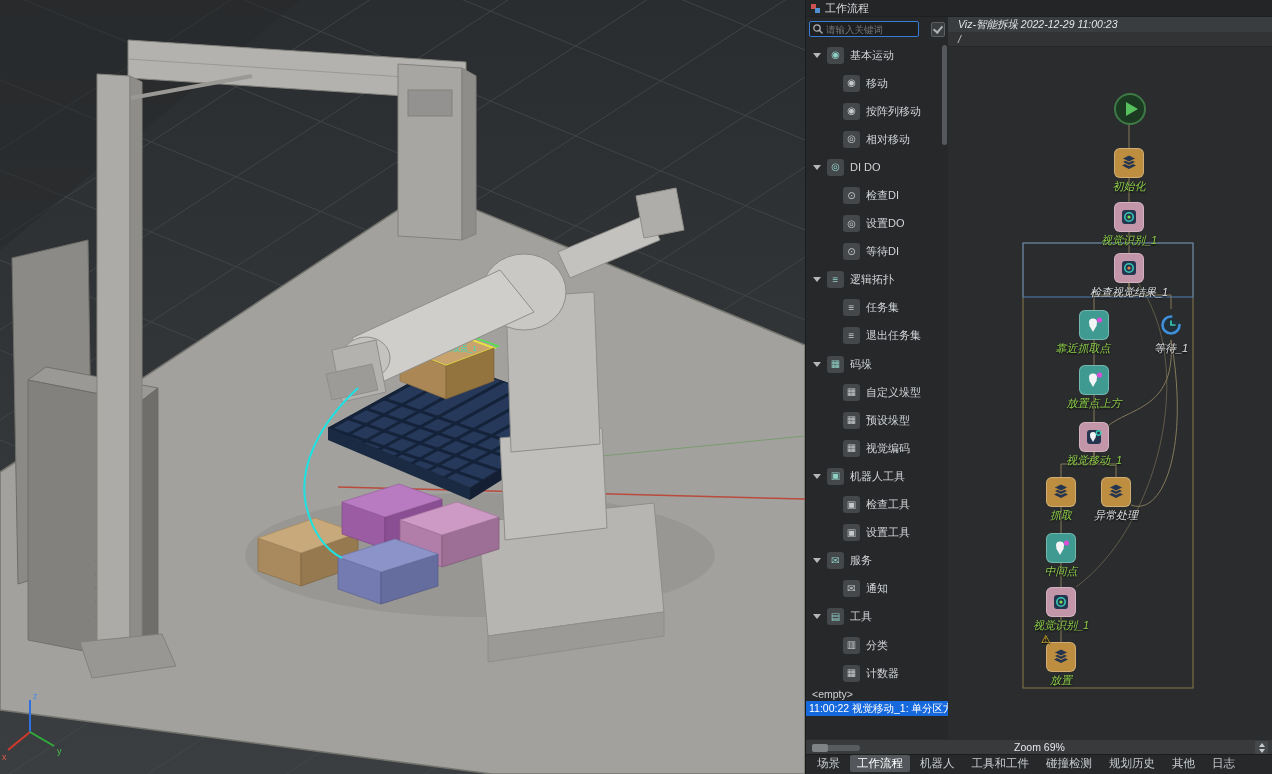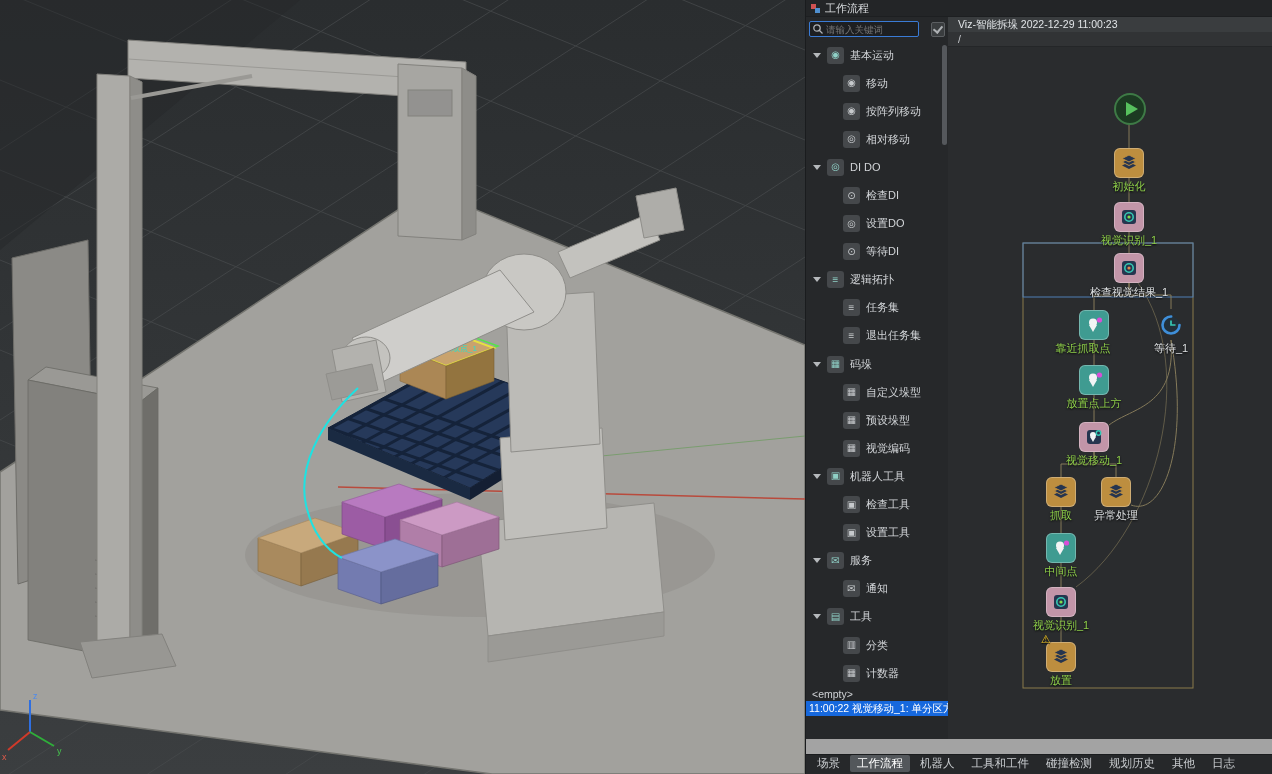--- a/index.html
+++ b/index.html
@@ -29,21 +29,21 @@
   .ticon i{font-style:normal;font-size:10px;line-height:1;color:#c6c9cc;}
   .trow.cat .ticon i{color:#8fd0c6;}
   .tl{overflow:hidden;text-overflow:ellipsis;}
   .tree-scrollbar{position:absolute;right:1px;top:26px;width:5px;height:655px;}
   .tree-scrollbar .thumb{position:absolute;left:0;top:2px;width:5px;height:100px;background:#55585c;border-radius:3px;}
 
   .tree-footer-empty{position:absolute;left:0;top:671px;width:142px;height:13px;font-size:10.5px;color:#cfd2d5;padding-left:6px;box-sizing:border-box;}
   .tree-status{position:absolute;left:0;top:684px;width:142px;height:15px;background:#1668dd;color:#ffffff;font-size:10.5px;line-height:15px;padding-left:3px;box-sizing:border-box;white-space:nowrap;overflow:hidden;}
 
   
-  .canvas-col{position:absolute;left:142px;top:17px;width:325px;height:722px;background:#2a2c2e;}
+  .canvas-col{position:absolute;left:142px;top:17px;width:325px;height:722px;background:#2a2c2e;font-style:italic;}
   .canvas-title{position:absolute;left:0;top:0;width:325px;height:15px;background:#3a3d3f;color:#e2e5e8;font-size:10.5px;line-height:15px;padding-left:10px;box-sizing:border-box;white-space:nowrap;overflow:hidden;}
   .canvas-crumb{position:absolute;left:0;top:15px;width:325px;height:15px;background:#313335;color:#c8cbce;font-size:10.5px;line-height:15px;padding-left:10px;box-sizing:border-box;border-bottom:1px solid #242628;}
   .graph{position:absolute;left:0;top:30px;width:325px;height:692px;overflow:hidden;}
   .graph svg.edges{position:absolute;left:0;top:0;}
 
   .node{position:absolute;width:30px;height:30px;border-radius:6px;display:flex;align-items:center;justify-content:center;box-shadow:inset 0 0 0 1px rgba(255,255,255,.28);}
   .n-stack{background:#bd8e3f;}
   .n-vision{background:#c295a8;}
   .n-move{background:#3f9b91;}
   .n-wait{background:transparent;box-shadow:none;}
@@ -529,20 +529,29 @@
           <svg width="20" height="20">
             <path d="M10,9 L17,12.5 L10,16 L3,12.5 Z" fill="#26354f"></path>
             <path d="M10,5.5 L17,9 L10,12.5 L3,9 Z" fill="#26354f" stroke="#bd8e3f" stroke-width="1"></path>
             <path d="M10,2 L17,5.5 L10,9 L3,5.5 Z" fill="#26354f" stroke="#bd8e3f" stroke-width="1"></path>
           </svg>
         </div>
         <div class="nlabel" style="left:68px;top:626px">放置</div>
       </div>
     </div>
 
+    <div class="zoom-bar">
+      <div class="zoom-track"></div>
+      <div class="zoom-thumb"></div>
+      <div class="zoom-label">Zoom 69%</div>
+      <div class="zoom-spin">
+        <span class="spin-up"></span>
+        <span class="spin-down"></span>
+      </div>
+    </div>
 
     <div class="tab-bar">
       <span class="tab">场景</span>
       <span class="tab active">工作流程</span>
       <span class="tab">机器人</span>
       <span class="tab">工具和工件</span>
       <span class="tab">碰撞检测</span>
       <span class="tab">规划历史</span>
       <span class="tab">其他</span>
       <span class="tab">日志</span>

